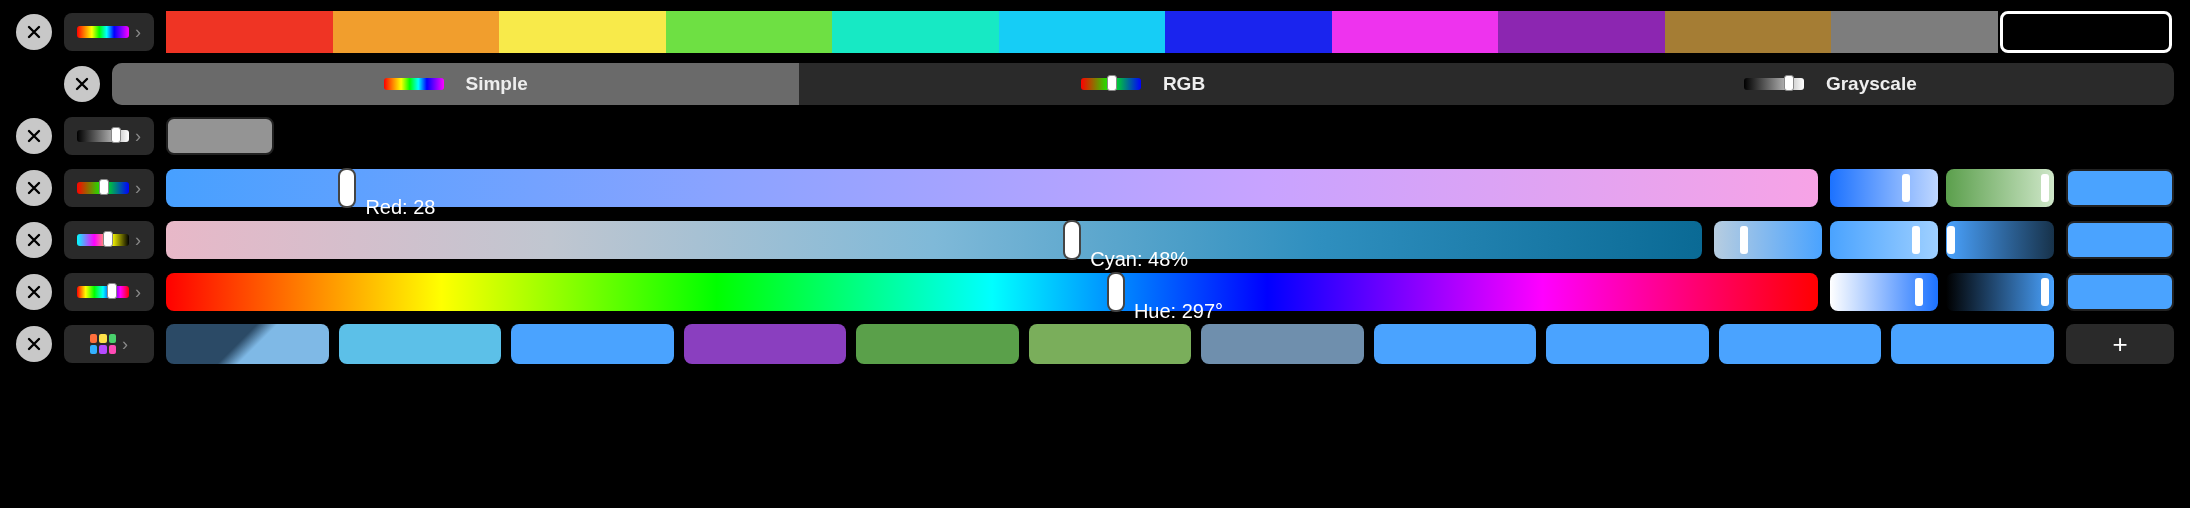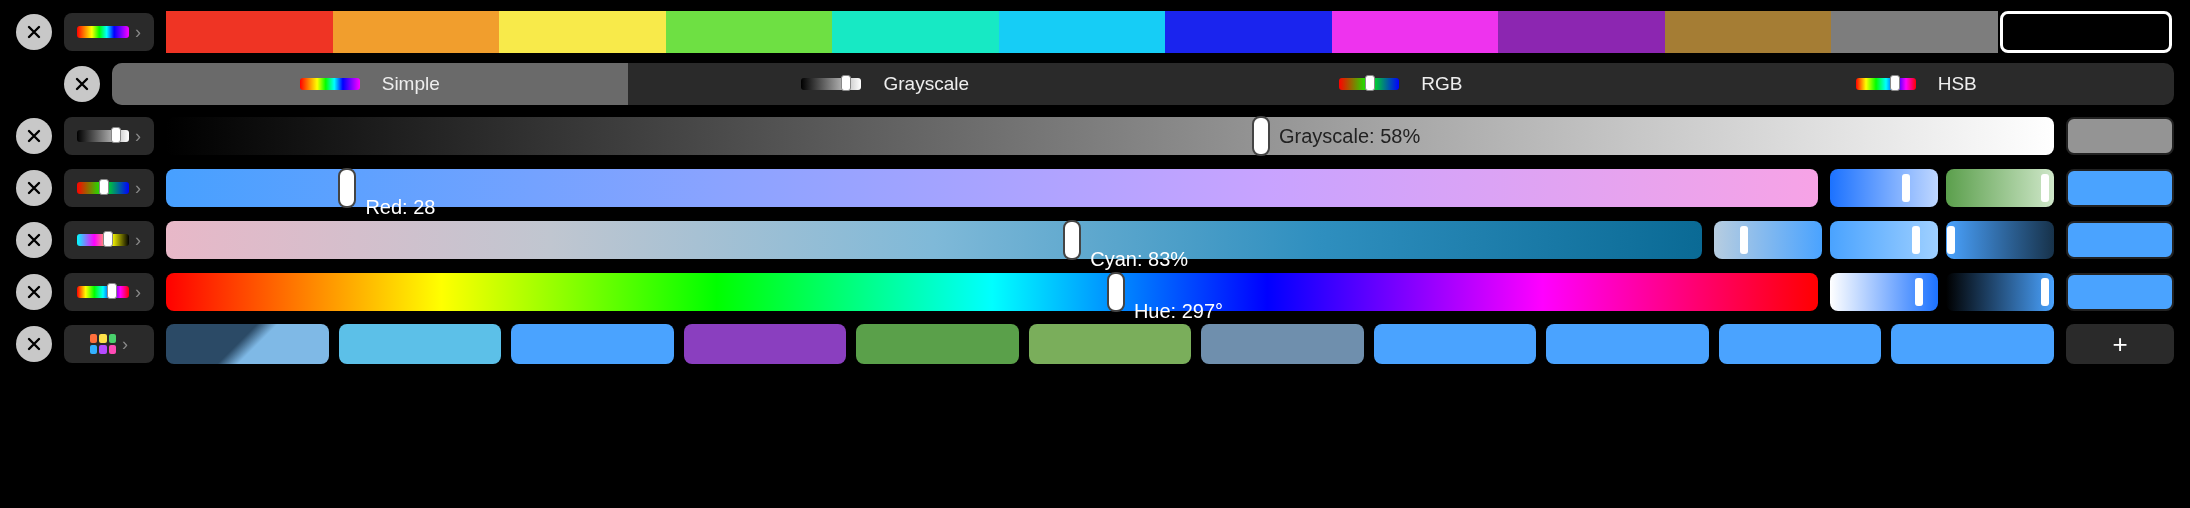--- a/index.html
+++ b/index.html
@@ -85,20 +85,21 @@
   border-radius: 10px;
   height: 42px;
   overflow: hidden;
 }
 .tab {
   flex: 1;
   display: flex; align-items: center; justify-content: center;
   gap: 22px;
   font-size: 19px;
   color: #eee;
+  font-weight: bold;
 }
 .tab.active { background: #6a6a6a; }
 .knob-dot {
   width: 10px; height: 16px; background: #fff; border-radius: 3px; border: 1px solid #888;
   position: relative; top: 0;
 }
 
 .slider-track {
   position: relative;
   flex: 1;
@@ -206,57 +207,47 @@
       <svg viewBox="0 0 16 16">
           <path d="M3 3 L13 13 M13 3 L3 13" stroke="#000" stroke-width="2.4" stroke-linecap="round"></path>
         </svg>
     </div>
     <div class="tabs">
       <div class="tab active">
         <span class="rainbow-strip" style="width:60px"></span>
         <span>Simple</span>
       </div>
       <div class="tab">
+        <span class="rgb-strip" style="position:relative;width:60px">
+          <span class="knob-dot" style="position:absolute;left:26px;top:-3px"></span>
+        </span>
+        <span>RGB</span>
+      </div>
+      <div class="tab">
         <span class="gray-strip" style="position:relative;width:60px">
           <span class="knob-dot" style="position:absolute;left:40px;top:-3px"></span>
         </span>
         <span>Grayscale</span>
       </div>
-      <div class="tab">
-        <span class="rgb-strip" style="position:relative;width:60px">
-          <span class="knob-dot" style="position:absolute;left:26px;top:-3px"></span>
-        </span>
-        <span>RGB</span>
-      </div>
-      <div class="tab">
-        <span class="hsb-strip" style="position:relative;width:60px">
-          <span class="knob-dot" style="position:absolute;left:34px;top:-3px"></span>
-        </span>
-        <span>HSB</span>
-      </div>
     </div>
   </div>
 </div>
 
 <div class="row">
   <div class="close-btn">
     <svg viewBox="0 0 16 16">
         <path d="M3 3 L13 13 M13 3 L3 13" stroke="#000" stroke-width="2.4" stroke-linecap="round"></path>
       </svg>
   </div>
   <div class="picker-btn">
     <span class="gray-strip" style="position:relative">
       <span class="knob-dot" style="position:absolute;left:34px;top:-3px"></span>
     </span>
     <span class="chev">›</span>
   </div>
-  <div class="slider-track" style="background:linear-gradient(90deg,#000,#fff)">
-    <div class="thumb" id="gs-thumb" style="left: 58%;"></div>
-    <div class="slider-label dark" id="gs-label" style="left: calc(58% + 18px);">Grayscale: 58%</div>
-  </div>
   <div class="preview" id="gs-preview" style="background: rgb(148, 148, 148);"></div>
 </div>
 
 <div class="row">
   <div class="close-btn">
     <svg viewBox="0 0 16 16">
         <path d="M3 3 L13 13 M13 3 L3 13" stroke="#000" stroke-width="2.4" stroke-linecap="round"></path>
       </svg>
   </div>
   <div class="picker-btn">
@@ -287,21 +278,21 @@
       </svg>
   </div>
   <div class="picker-btn">
     <span class="cmyk-strip" style="position:relative">
       <span class="knob-dot" style="position:absolute;left:26px;top:-3px"></span>
     </span>
     <span class="chev">›</span>
   </div>
   <div class="slider-track" style="background:linear-gradient(90deg,#e8b8c8,#c0c6d0,#7fb9d8,#2f8fbf,#0a6a95)">
     <div class="thumb" id="cmyk-thumb" style="left: 59%;"></div>
-    <div class="slider-label light" id="cmyk-label" style="left: calc(59% + 18px);">Cyan: 83%</div>
+    <div class="slider-label light" id="cmyk-label" style="left: calc(59% + 18px);">Cyan: 48%</div>
   </div>
   <div class="mini-sliders" id="cmyk-minis">
       <div class="mini" style="background: linear-gradient(90deg, rgb(183, 205, 224), rgb(74, 163, 255));">
         <div class="mthumb" style="left: 28%;"></div>
       </div>
       <div class="mini" style="background: linear-gradient(90deg, rgb(74, 163, 255), rgb(159, 208, 255));">
         <div class="mthumb" style="left: 80%;"></div>
       </div>
       <div class="mini" style="background: linear-gradient(90deg, rgb(74, 163, 255), rgb(23, 50, 74));">
         <div class="mthumb" style="left: 5%;"></div>

